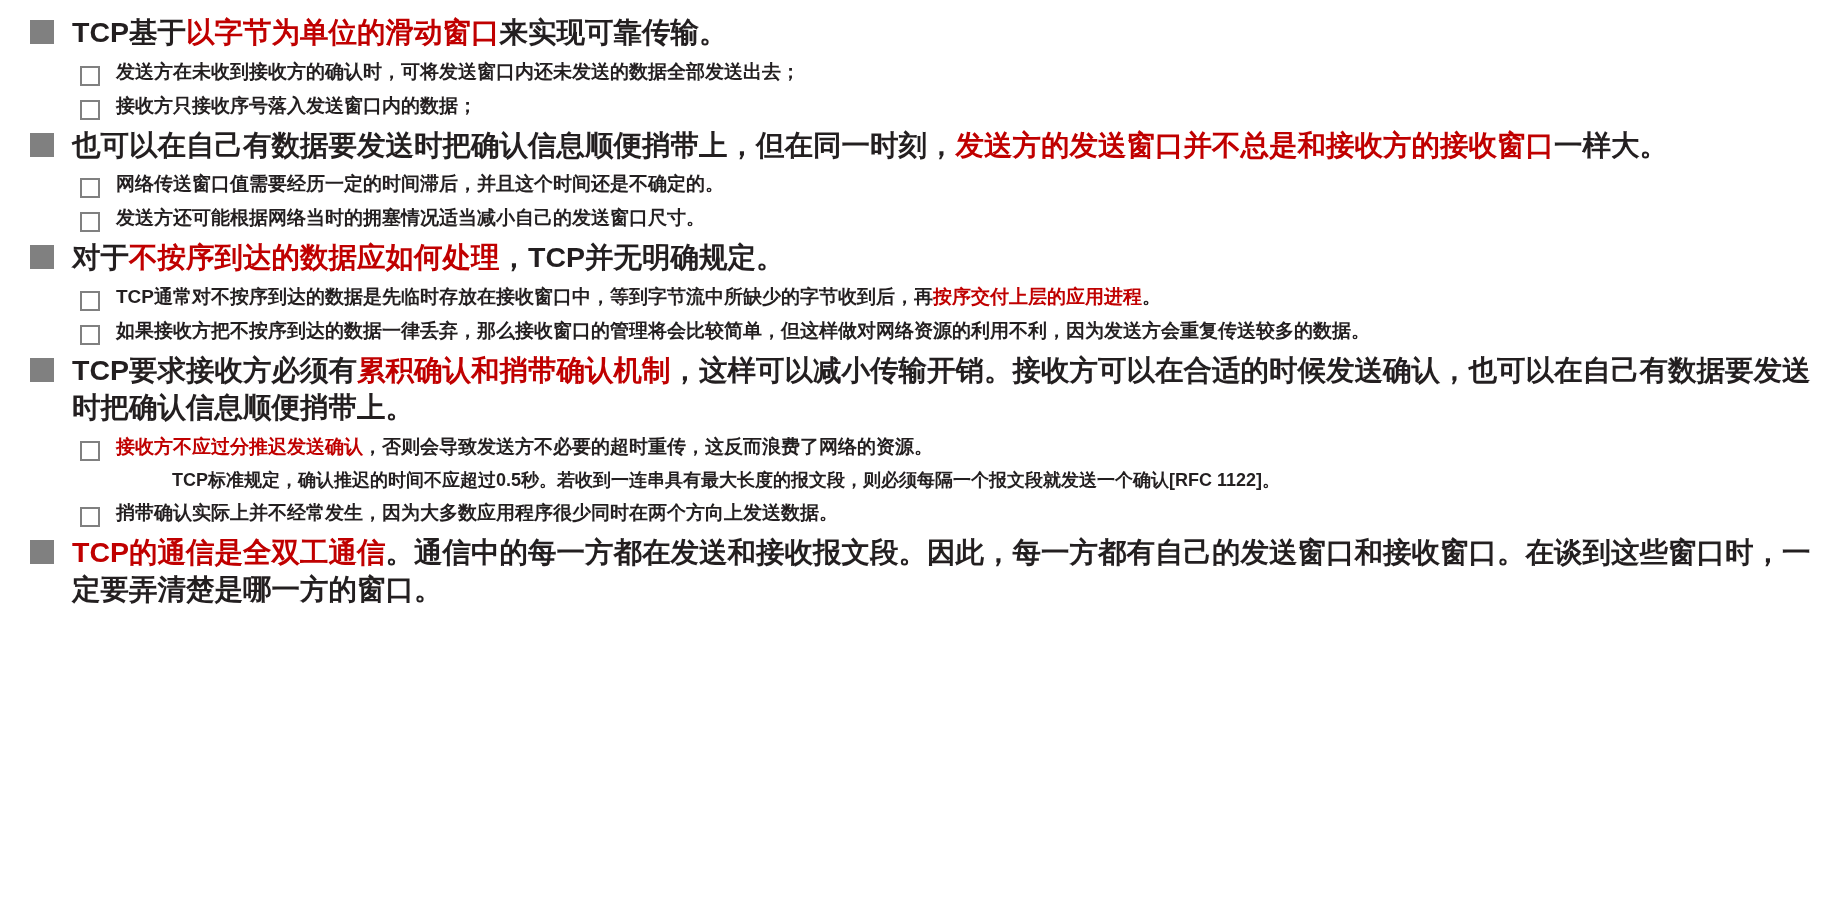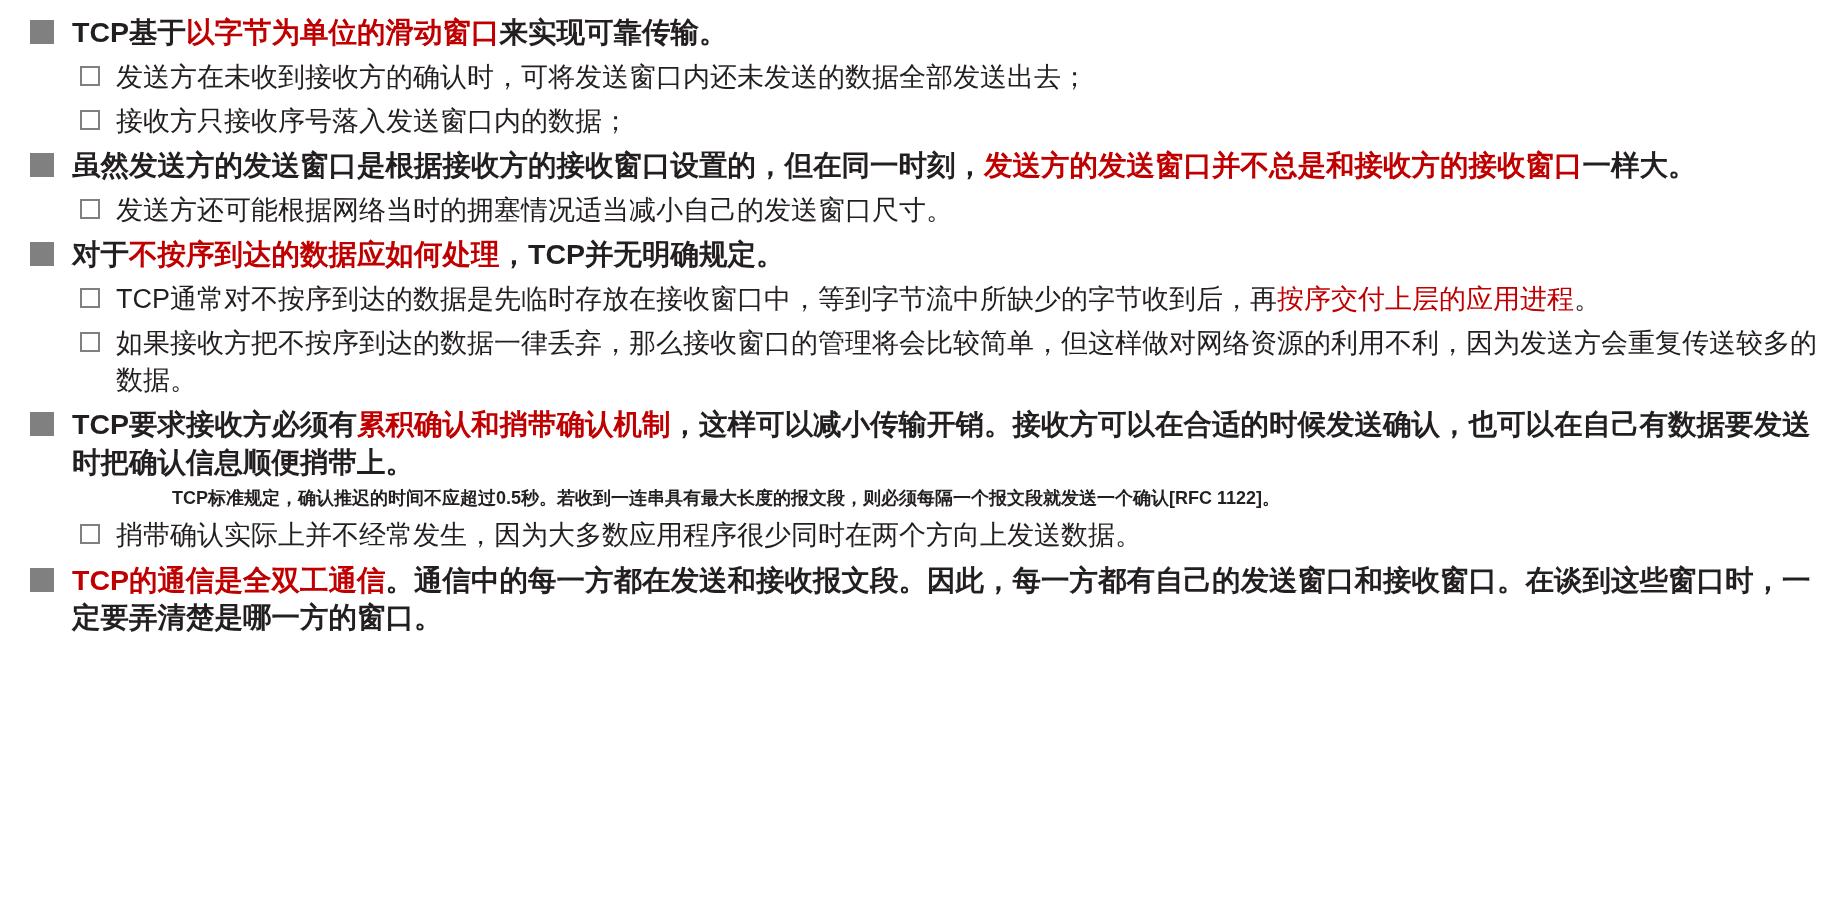--- a/index.html
+++ b/index.html
@@ -52,22 +52,22 @@
     flex: 0 0 auto;
     width: 20px;
     height: 20px;
     border: 2.5px solid #808080;
     background: #ffffff;
     margin: 7px 16px 0 54px;
     box-sizing: border-box;
   }
   .l2-text {
     flex: 1 1 auto;
-    font-size: 27px;
-    font-weight: normal;
+    font-size: 19px;
+    font-weight: bold;
     line-height: 1.38;
   }
   .l2-plain {
     margin: 4px 0 7px 0;
     padding-left: 146px;
     font-size: 18px;
     font-weight: bold;
     line-height: 1.38;
   }
   .red { color: #c00000; }
@@ -83,21 +83,25 @@
     <div class="l2">
       <span class="l2-bullet"></span>
       <div class="l2-text"><span>发送方在未收到接收方的确认时，可将发送窗口内还未发送的数据全部发送出去；</span></div>
     </div>
     <div class="l2">
       <span class="l2-bullet"></span>
       <div class="l2-text"><span>接收方只接收序号落入发送窗口内的数据；</span></div>
     </div>
     <div class="l1">
       <span class="l1-bullet"></span>
-      <div class="l1-text"><span>虽然发送方的发送窗口是根据接收方的接收窗口设置的，但在同一时刻，</span><span class="red">发送方的发送窗口并不总是和接收方的接收窗口</span><span>一样大。</span></div>
+      <div class="l1-text"><span>也可以在自己有数据要发送时把确认信息顺便捎带上，但在同一时刻，</span><span class="red">发送方的发送窗口并不总是和接收方的接收窗口</span><span>一样大。</span></div>
+    </div>
+    <div class="l2">
+      <span class="l2-bullet"></span>
+      <div class="l2-text"><span>网络传送窗口值需要经历一定的时间滞后，并且这个时间还是不确定的。</span></div>
     </div>
     <div class="l2">
       <span class="l2-bullet"></span>
       <div class="l2-text"><span>发送方还可能根据网络当时的拥塞情况适当减小自己的发送窗口尺寸。</span></div>
     </div>
     <div class="l1">
       <span class="l1-bullet"></span>
       <div class="l1-text"><span>对于</span><span class="red">不按序到达的数据应如何处理</span><span>，TCP并无明确规定。</span></div>
     </div>
     <div class="l2">
@@ -105,20 +109,24 @@
       <div class="l2-text"><span>TCP通常对不按序到达的数据是先临时存放在接收窗口中，等到字节流中所缺少的字节收到后，再</span><span class="red">按序交付上层的应用进程</span><span>。</span></div>
     </div>
     <div class="l2">
       <span class="l2-bullet"></span>
       <div class="l2-text"><span>如果接收方把不按序到达的数据一律丢弃，那么接收窗口的管理将会比较简单，但这样做对网络资源的利用不利，因为发送方会重复传送较多的数据。</span></div>
     </div>
     <div class="l1">
       <span class="l1-bullet"></span>
       <div class="l1-text"><span>TCP要求接收方必须有</span><span class="red">累积确认和捎带确认机制</span><span>，这样可以减小传输开销。接收方可以在合适的时候发送确认，也可以在自己有数据要发送时把确认信息顺便捎带上。</span></div>
     </div>
+    <div class="l2">
+      <span class="l2-bullet"></span>
+      <div class="l2-text"><span class="red">接收方不应过分推迟发送确认</span><span>，否则会导致发送方不必要的超时重传，这反而浪费了网络的资源。</span></div>
+    </div>
     <div class="l2-plain"><span>TCP标准规定，确认推迟的时间不应超过0.5秒。若收到一连串具有最大长度的报文段，则必须每隔一个报文段就发送一个确认[RFC 1122]。</span></div>
     <div class="l2">
       <span class="l2-bullet"></span>
       <div class="l2-text"><span>捎带确认实际上并不经常发生，因为大多数应用程序很少同时在两个方向上发送数据。</span></div>
     </div>
     <div class="l1">
       <span class="l1-bullet"></span>
       <div class="l1-text"><span class="red">TCP的通信是全双工通信</span><span>。通信中的每一方都在发送和接收报文段。因此，每一方都有自己的发送窗口和接收窗口。在谈到这些窗口时，一定要弄清楚是哪一方的窗口。</span></div>
     </div>
   </div>

